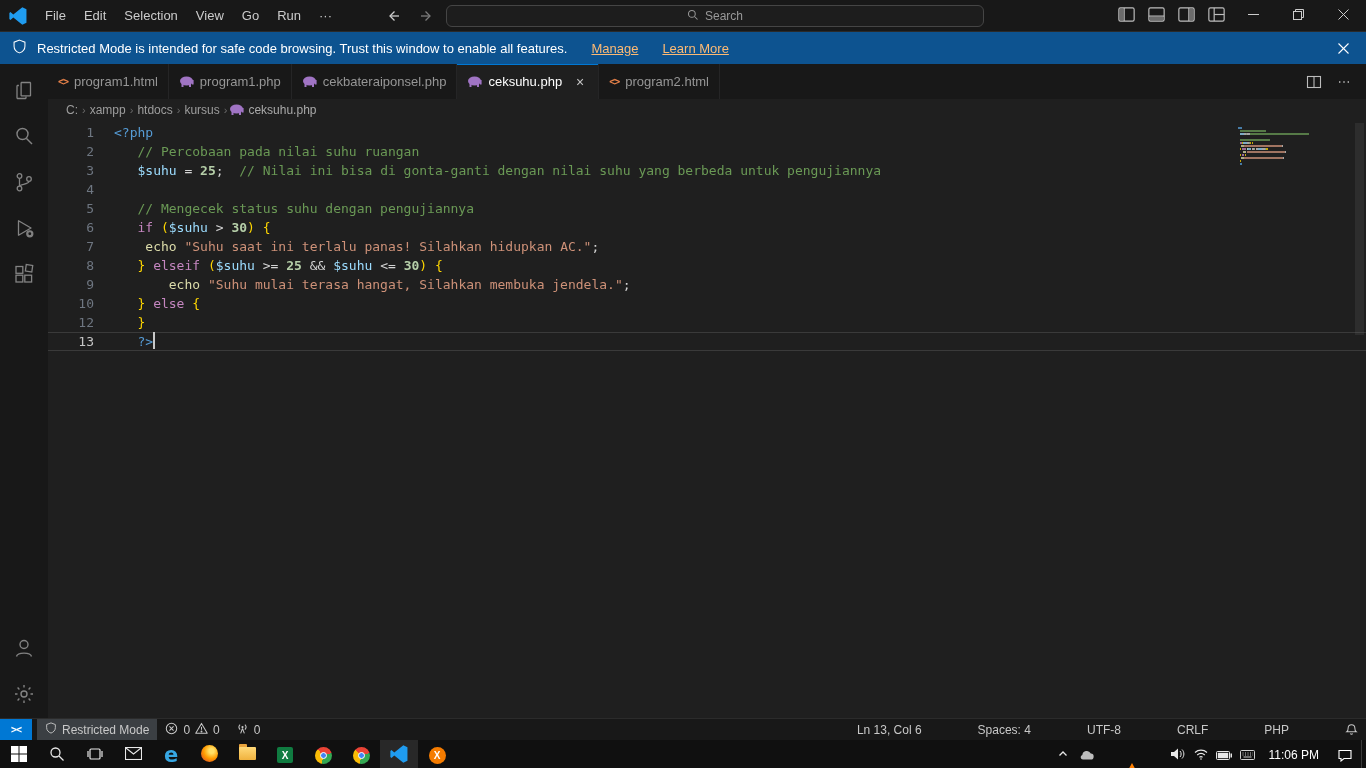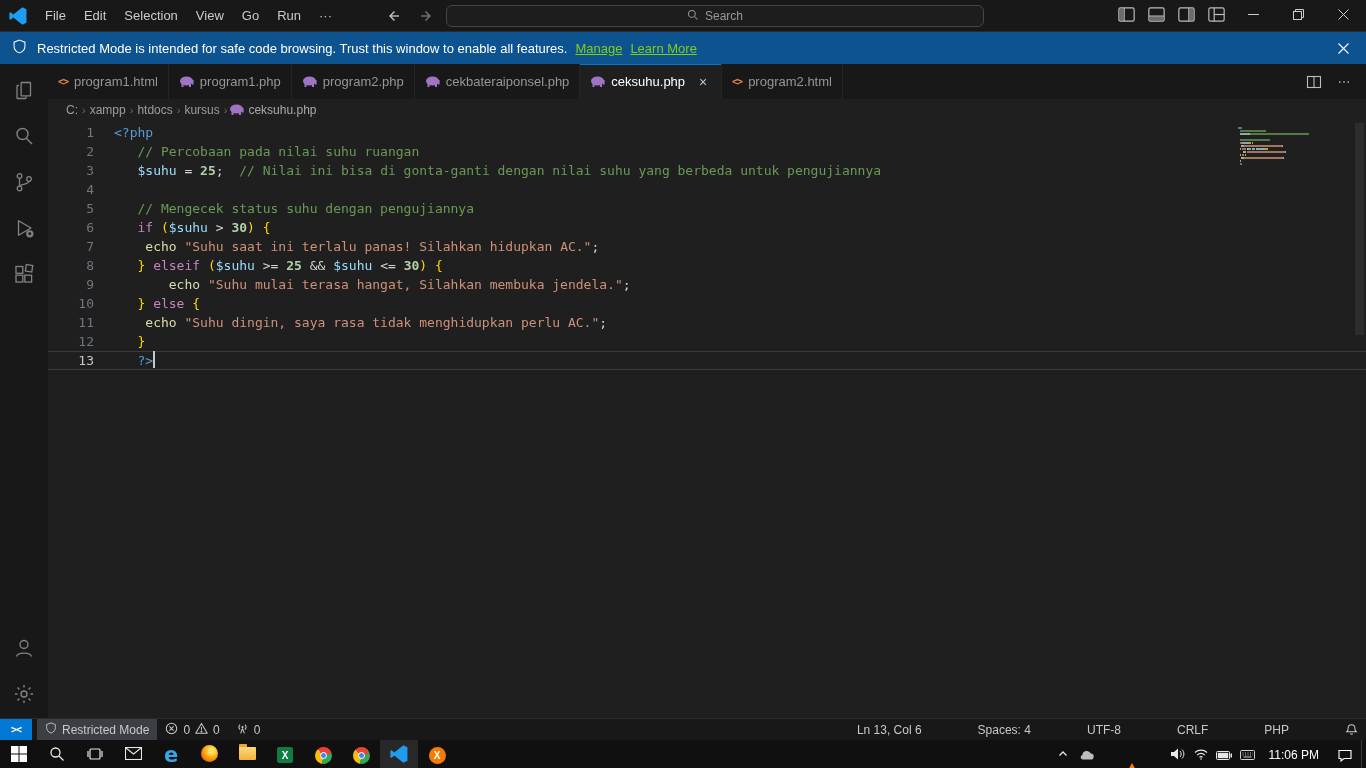--- a/index.html
+++ b/index.html
@@ -19,21 +19,21 @@
   .nav-arrow { width:24px; height:24px; display:flex; align-items:center; justify-content:center; }
   .nav-arrow.fwd { opacity:.55; }
   .command-center { width:538px; height:22px; background:#1d1d1d; border:1px solid #454545; border-radius:6px; display:flex; align-items:center; justify-content:center; gap:6px; color:#989898; font-size:12px; }
   .tb-right { margin-left:auto; display:flex; align-items:center; position:relative; z-index:2; }
   .layout-icon { width:30px; height:26px; display:flex; align-items:center; justify-content:center; color:#bdbdbd; }
   .win-btn { width:45px; height:32px; display:flex; align-items:center; justify-content:center; color:#cccccc; }
 
   
   .banner { height:30px; background:var(--banner-background,#0d5390); display:flex; align-items:center; color:#ffffff; padding:16px 12px; gap:8px; }
   .banner .msg { margin-left:2px; }
-  .banner a { color:#84cc16; text-decoration:underline; cursor:pointer; }
+  .banner a { color:#fdba74; text-decoration:underline; margin-left:16px; cursor:pointer; }
   .banner-close { margin-left:auto; display:flex; align-items:center; justify-content:center; width:22px; height:22px; }
 
   
   .main { display:flex; height:654px; }
   .activitybar { width:48px; background:var(--chrome-background,#181818); display:flex; flex-direction:column; align-items:center; padding-top:4px; }
   .ab-group { display:flex; flex-direction:column; }
   .ab-group.bottom { margin-top:auto; }
   .ab-icon { width:48px; height:46px; display:flex; align-items:center; justify-content:center; color:#838383; cursor:pointer; }
 
   .editor-col { flex:1; display:flex; flex-direction:column; background:var(--editor-background,#1f1f1f); min-width:0; }
@@ -300,31 +300,20 @@
             </div>
             <div class="tab">
               <span class="file-icon">
                 <svg width="15" height="12" viewBox="0 0 15 12">
                   <ellipse cx="7.5" cy="5" rx="6.5" ry="4.5" fill="#a074c4"></ellipse>
                   <rect x="2.5" y="6" width="2" height="5" fill="#a074c4"></rect>
                   <rect x="10" y="6" width="2" height="5" fill="#a074c4"></rect>
                   <rect x="12.8" y="4" width="1.8" height="4.5" fill="#a074c4"></rect>
                 </svg>
               </span>
-              <span class="tab-label">program2.php</span>
-            </div>
-            <div class="tab">
-              <span class="file-icon">
-                <svg width="15" height="12" viewBox="0 0 15 12">
-                  <ellipse cx="7.5" cy="5" rx="6.5" ry="4.5" fill="#a074c4"></ellipse>
-                  <rect x="2.5" y="6" width="2" height="5" fill="#a074c4"></rect>
-                  <rect x="10" y="6" width="2" height="5" fill="#a074c4"></rect>
-                  <rect x="12.8" y="4" width="1.8" height="4.5" fill="#a074c4"></rect>
-                </svg>
-              </span>
               <span class="tab-label">cekbateraiponsel.php</span>
             </div>
             <div class="tab active">
               <span class="file-icon">
                 <svg width="15" height="12" viewBox="0 0 15 12">
                   <ellipse cx="7.5" cy="5" rx="6.5" ry="4.5" fill="#a074c4"></ellipse>
                   <rect x="2.5" y="6" width="2" height="5" fill="#a074c4"></rect>
                   <rect x="10" y="6" width="2" height="5" fill="#a074c4"></rect>
                   <rect x="12.8" y="4" width="1.8" height="4.5" fill="#a074c4"></rect>
                 </svg>
@@ -408,24 +397,20 @@
             </div>
             <div class="line">
               <span class="ln">9</span>
               <span class="code"><span class="tk-fn">       echo</span><span class="tk-pln"> </span><span class="tk-str">"Suhu mulai terasa hangat, Silahkan membuka jendela."</span><span class="tk-pln">;</span></span>
             </div>
             <div class="line">
               <span class="ln">10</span>
               <span class="code"><span class="tk-brc">   }</span><span class="tk-kw"> else</span><span class="tk-pln"> </span><span class="tk-brc">{</span></span>
             </div>
             <div class="line">
-              <span class="ln">11</span>
-              <span class="code"><span class="tk-fn">    echo</span><span class="tk-pln"> </span><span class="tk-str">"Suhu dingin, saya rasa tidak menghidupkan perlu AC."</span><span class="tk-pln">;</span></span>
-            </div>
-            <div class="line">
               <span class="ln">12</span>
               <span class="code"><span class="tk-brc">   }</span></span>
             </div>
             <div class="line current">
               <span class="ln">13</span>
               <span class="code"><span class="tk-tag">   ?&gt;</span><span class="cursor"></span></span>
             </div>
           </div>
         <div class="minimap">
             <div class="mm-line">

